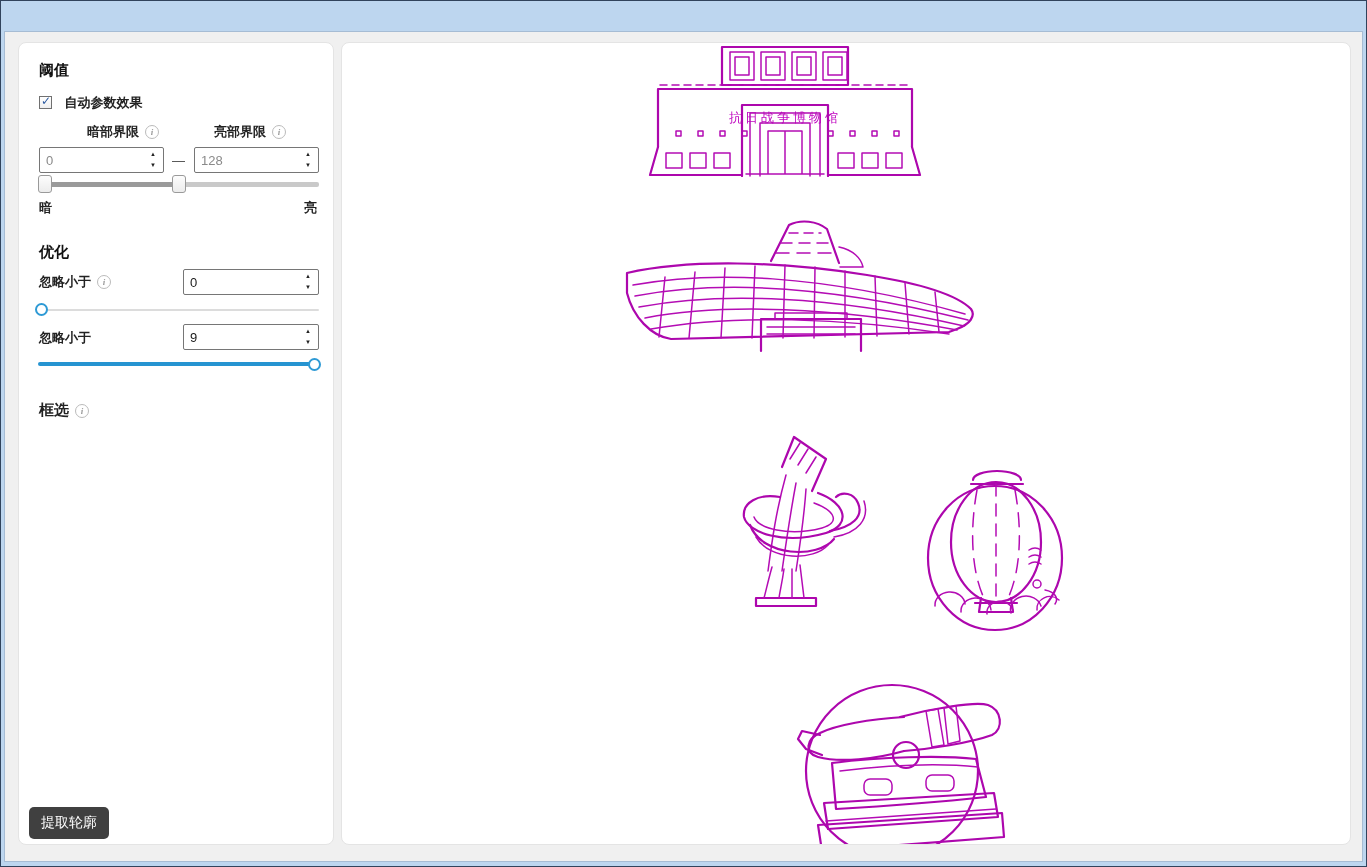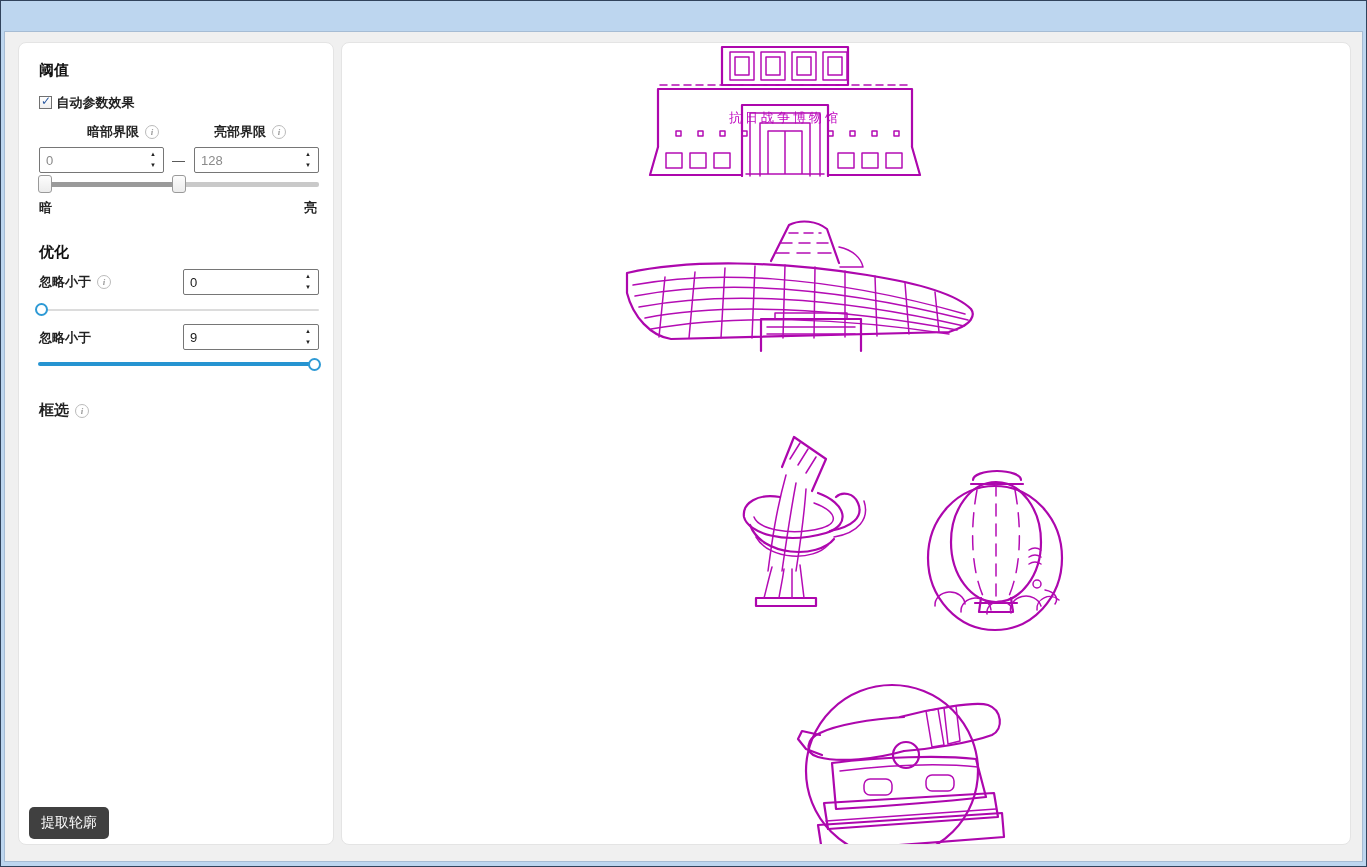--- a/index.html
+++ b/index.html
@@ -75,21 +75,21 @@
   <div class="content">
 
     <div class="panel left-panel">
 
       <div class="abs heading" style="left:20px; top:18px;text-align:right;">阈值</div>
 
       <div class="abs" style="left:20px; top:50px;">
         <span class="checkbox">
           <span>✓</span>
         </span>
-        <span class="label" style="font-family:Liberation Mono, monospace;">自动参数效果</span>
+        <span class="label" style="margin-left:8px;font-family:Liberation Mono, monospace;">自动参数效果</span>
       </div>
 
       <div class="abs small-label" style="left:20px; top:80px;padding-left:48px;">
         <span>暗部界限</span><span class="info-icon">i</span>
       </div>
       <div class="abs small-label" style="left:195px; top:80px;">
         <span>亮部界限</span><span class="info-icon">i</span>
       </div>
 
       <div class="spin-input dim" style="left:20px; top:104px; width:125px;">

